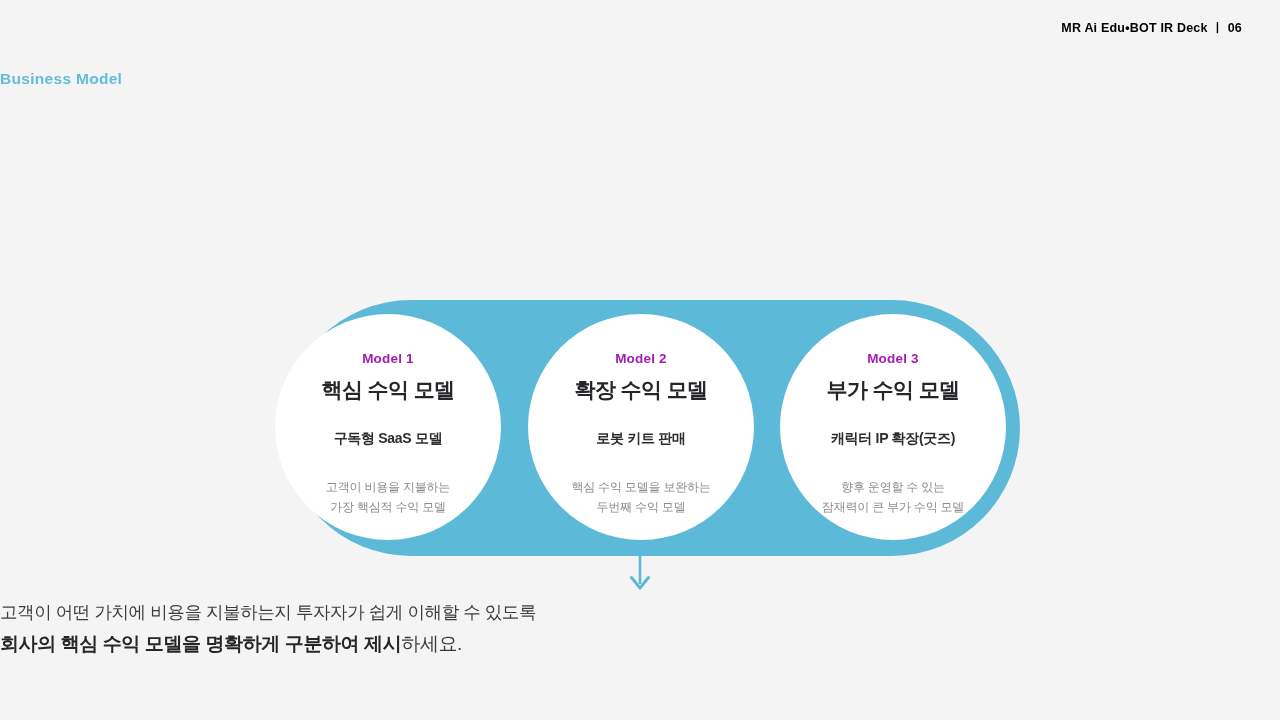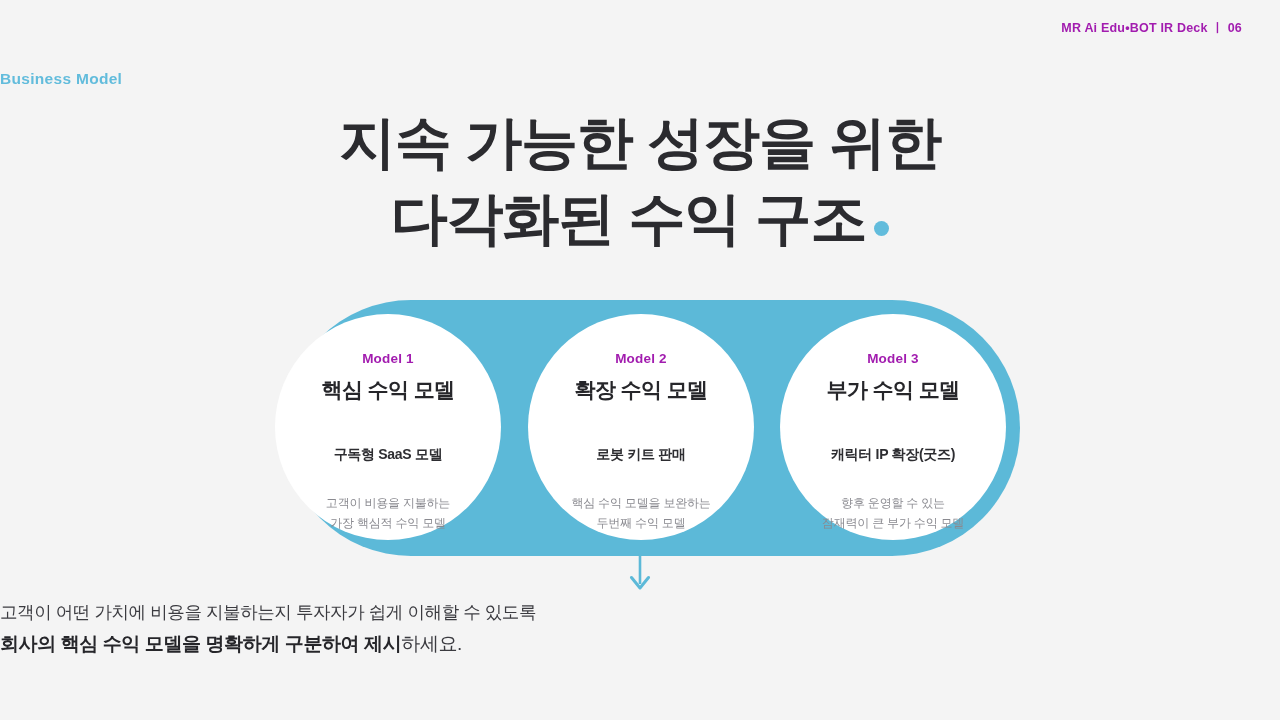--- a/index.html
+++ b/index.html
@@ -24,21 +24,21 @@
     background: #f4f4f4;
   }
 
   
   .deck-header {
     position: absolute;
     top: 20px;
     right: 38px;
     font-size: 12.5px;
     letter-spacing: 0.2px;
-    color: #a21caf;
+    color: #000000;
     font-weight: 700;
     white-space: nowrap;
   }
 
   
   .eyebrow {
     position: absolute;
     top: 70px;
     left: 0;
     width: 1280px;
@@ -119,21 +119,21 @@
     letter-spacing: 0.2px;
     line-height: 1;
     margin-bottom: 12px;
   }
   .model-title {
     font-size: 21px;
     font-weight: 800;
     color: #26262a;
     letter-spacing: -0.6px;
     line-height: 1.15;
-    margin-bottom: 44px;
+    margin-bottom: 28px;
     white-space: nowrap;
   }
   .model-sub {
     font-size: 14px;
     font-weight: 700;
     color: #2d2d31;
     letter-spacing: -0.3px;
     line-height: 1.2;
     margin-bottom: 32px;
     white-space: nowrap;
@@ -187,26 +187,20 @@
 </style>
 </head>
 <body>
 
 <div class="slide">
 
   <div class="deck-header">MR Ai Edu•BOT IR Deck ㅣ 06</div>
 
   <div class="eyebrow">Business Model</div>
 
-  <div class="title-block">
-    <div class="title-line">지속 가능한 성장을 위한</div>
-    <div class="title-line">
-      <span class="title-line-2">다각화된 수익 구조</span><span class="title-dot"></span>
-    </div>
-  </div>
 
   <div class="pill-wrap">
     <div class="pill-bg"></div>
 
     <div class="model-circle c1">
       <div class="model-kicker">Model 1</div>
       <div class="model-title">핵심 수익 모델</div>
       <div class="model-sub">구독형 SaaS 모델</div>
       <div class="model-desc">고객이 비용을 지불하는</div>
       <div class="model-desc">가장 핵심적 수익 모델</div>

